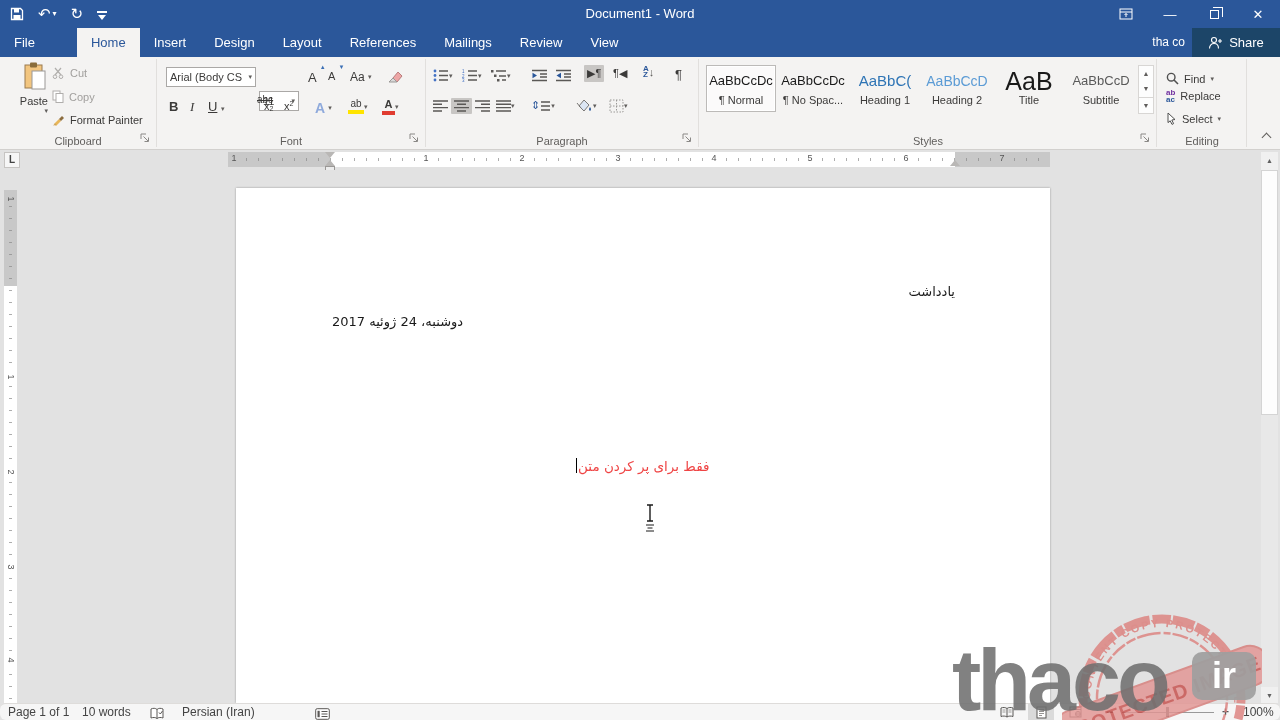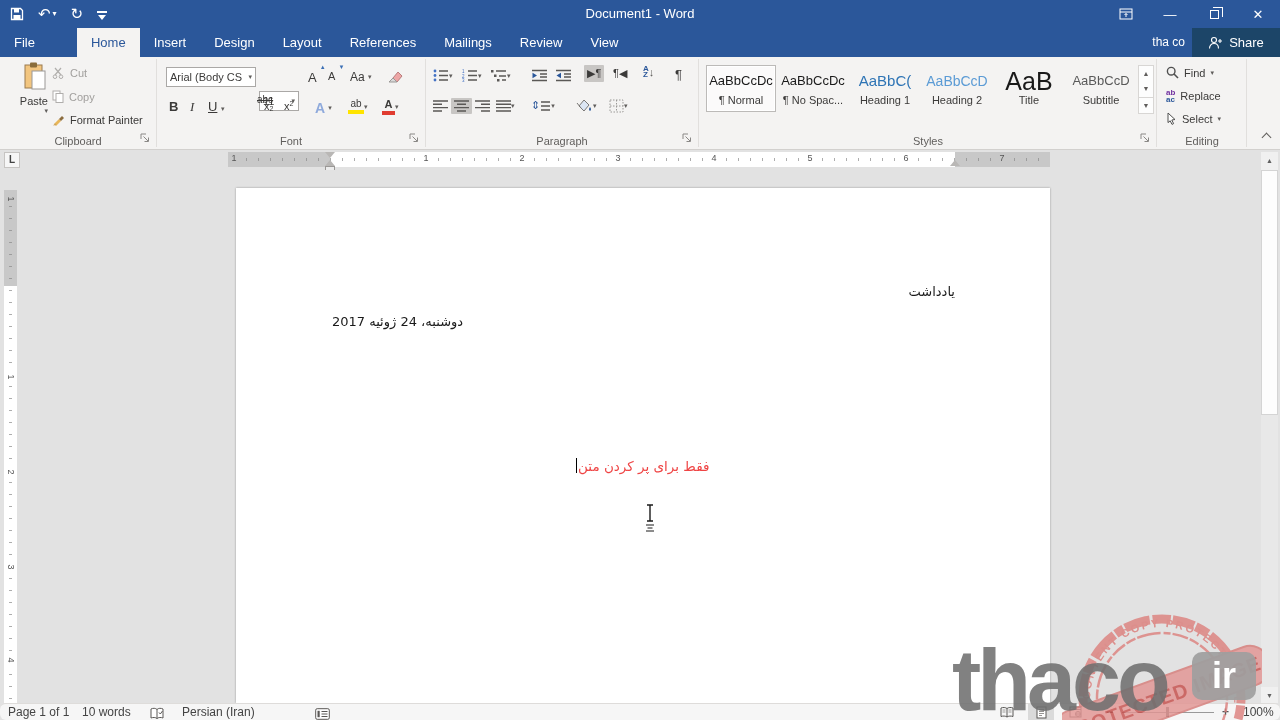--- a/index.html
+++ b/index.html
@@ -430,21 +430,21 @@
         <div style="border-top:1px solid #d8d6d4;">▼</div>
       </div>
       <div class="grp-label">Styles</div>
       <svg class="launcher" viewBox="0 0 11 11">
           <use href="#launch"></use>
         </svg>
     </div>
 
     
     <div class="grp" style="left:1158px; width:88px;">
-      <div class="e-item" style="top:9px;">
+      <div class="e-item" style="top:15px;">
         <svg width="13" height="13" viewBox="0 0 13 13">
             <circle cx="5.2" cy="5.2" r="3.8" fill="none" stroke="#505050" stroke-width="1.4"></circle>
             <path d="M8 8 L12 12" stroke="#505050" stroke-width="1.6"></path>
           </svg>
         <span>Find</span>
         <span class="dd">▾</span>
       </div>
       <div class="e-item" style="top:32px;">
         <span style="display:inline-flex; flex-direction:column; line-height:.9; font-size:8px; font-weight:bold;">
             <span style="color:#7030a0;">ab</span>

